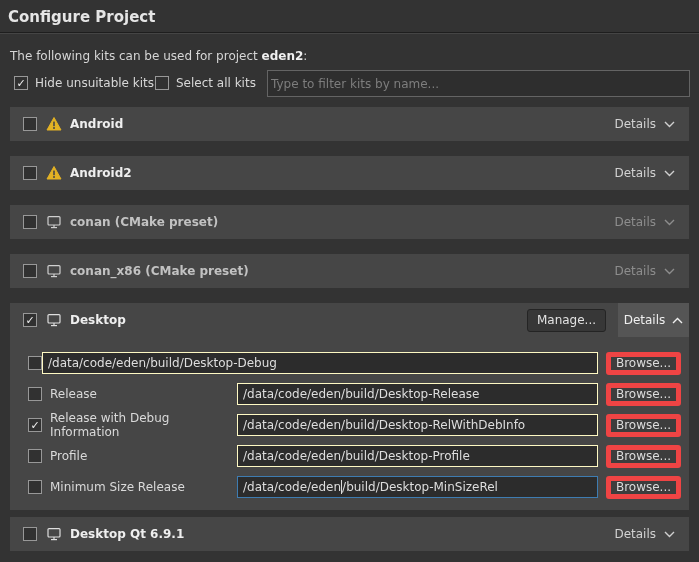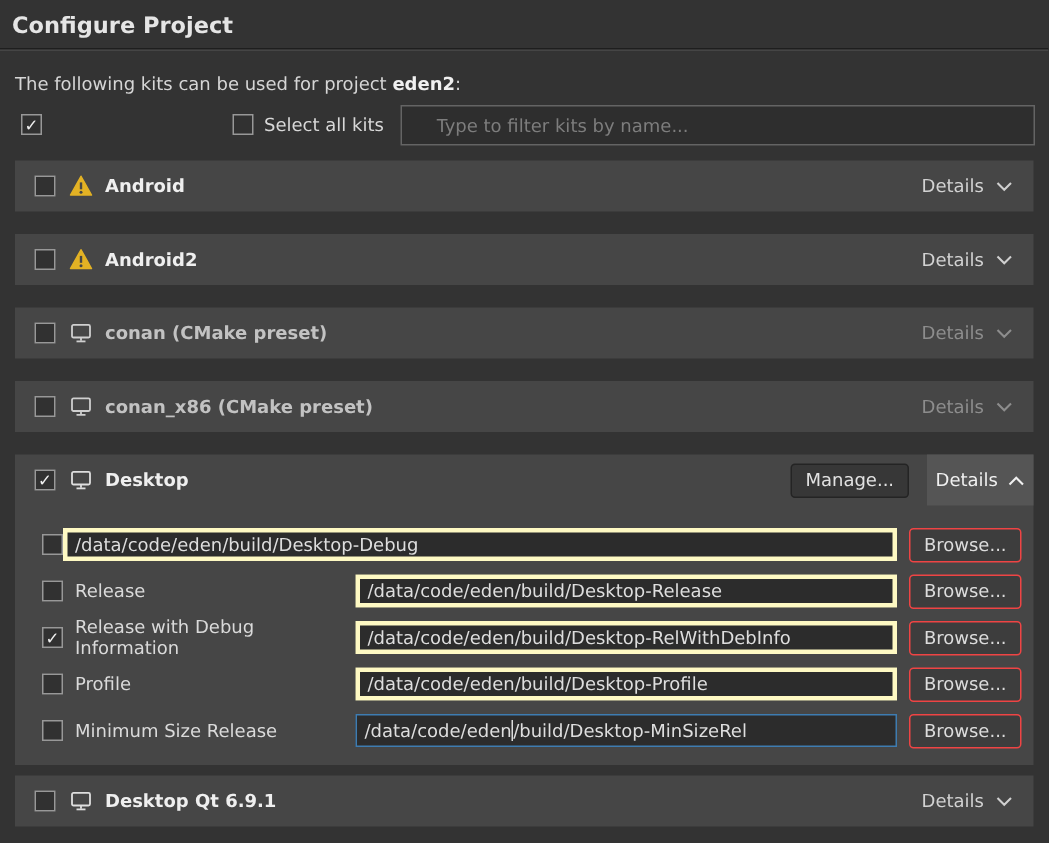--- a/index.html
+++ b/index.html
@@ -29,21 +29,21 @@
     background: #313131; border: 1px solid #989898;
     color: #f0f0f0; font-size: 11px; line-height: 11px;
   }
   .cb-group { position: absolute; top: 76px; display: flex; align-items: center; gap: 7px; }
   .cb-hide { left: 14px; }
   .cb-select { left: 155px; }
 
   .filter-input {
     position: absolute; left: 267px; top: 70px; width: 423px; height: 27px;
     background: #2e2e2e; border: 1px solid #646464; outline: none;
-    color: #d8d8d8; font-family: inherit; font-size: 12px; padding: 0 23px;
+    color: #d8d8d8; font-family: inherit; font-size: 12px; padding: 0 3px;
   }
   .filter-input::placeholder { color: #7d7d7d; }
 
   .kit { position: absolute; left: 10px; width: 679px; background: #464646; }
   .kit-header { height: 34px; display: flex; align-items: center; padding-left: 13px; }
   .kit-icon { margin-left: 9px; margin-right: 8px; display: inline-flex; flex: none; }
   .kit-name { font-weight: bold; color: #efefef; }
   .kit.dim .kit-name { color: #c2c2c2; text-align: right; }
 
   .details {
@@ -63,49 +63,50 @@
     margin-left: 12px; width: 71px; height: 34px;
     display: inline-flex; align-items: center; justify-content: center; gap: 7px;
     background: #555555; color: #f0f0f0;
   }
 
   .cfg-rows { padding: 15px 8px 12px 18px; display: flex; flex-direction: column; gap: 9px; }
   .cfg-row { display: flex; align-items: center; height: 22px; }
   .cfg-label { margin-left: 8px; width: 187px; flex: none; color: #dadada; }
   .cfg-input {
     flex: 1; height: 22px; display: flex; align-items: center;
-    background: #2c2c2c; border: 3px solid #fef9c3;
+    background: #2c2c2c; border: 1px solid #fef9c3;
     color: #dedede; padding: 0 5px; white-space: nowrap; overflow: hidden;
   }
   .cfg-input.focused { border: 1px solid #3e7cb1; }
   .caret { width: 1px; height: 14px; background: #dcdcdc; flex: none; }
   .browse-btn {
     margin-left: 8px; width: 75px; height: 23px; flex: none;
     display: inline-flex; align-items: center; justify-content: center;
-    background: #3d3d3d; border: 1px solid #ef4444; border-radius: 3px;
+    background: #3d3d3d; border: 5px solid #ef4444; border-radius: 3px;
     color: #dcdcdc; font-size: 12px;
   }
 
   .r1 { top: 107px; height: 34px; }
   .r2 { top: 156px; height: 34px; text-align: right; }
   .r3 { top: 205px; height: 34px; }
   .r4 { top: 254px; height: 34px; }
   .r5 { top: 303px; height: 207px; }
   .r6 { top: 517px; height: 34px; }
 </style>
 </head>
 <body>
 
 <div class="page-title">Configure Project</div>
 <div class="title-sep"></div>
 
 <div class="intro"><span>The following kits can be used for project </span><b>eden2</b><span>:</span></div>
 
 <label class="cb-group cb-hide">
   <span class="checkbox">✓</span>
+  <span>Hide unsuitable kits</span>
 </label>
 <label class="cb-group cb-select">
   <span class="checkbox"></span>
   <span>Select all kits</span>
 </label>
 <input class="filter-input" placeholder="Type to filter kits by name..." style="">
 
 <div class="kit r1">
   <div class="kit-header">
     <span class="checkbox"></span>

